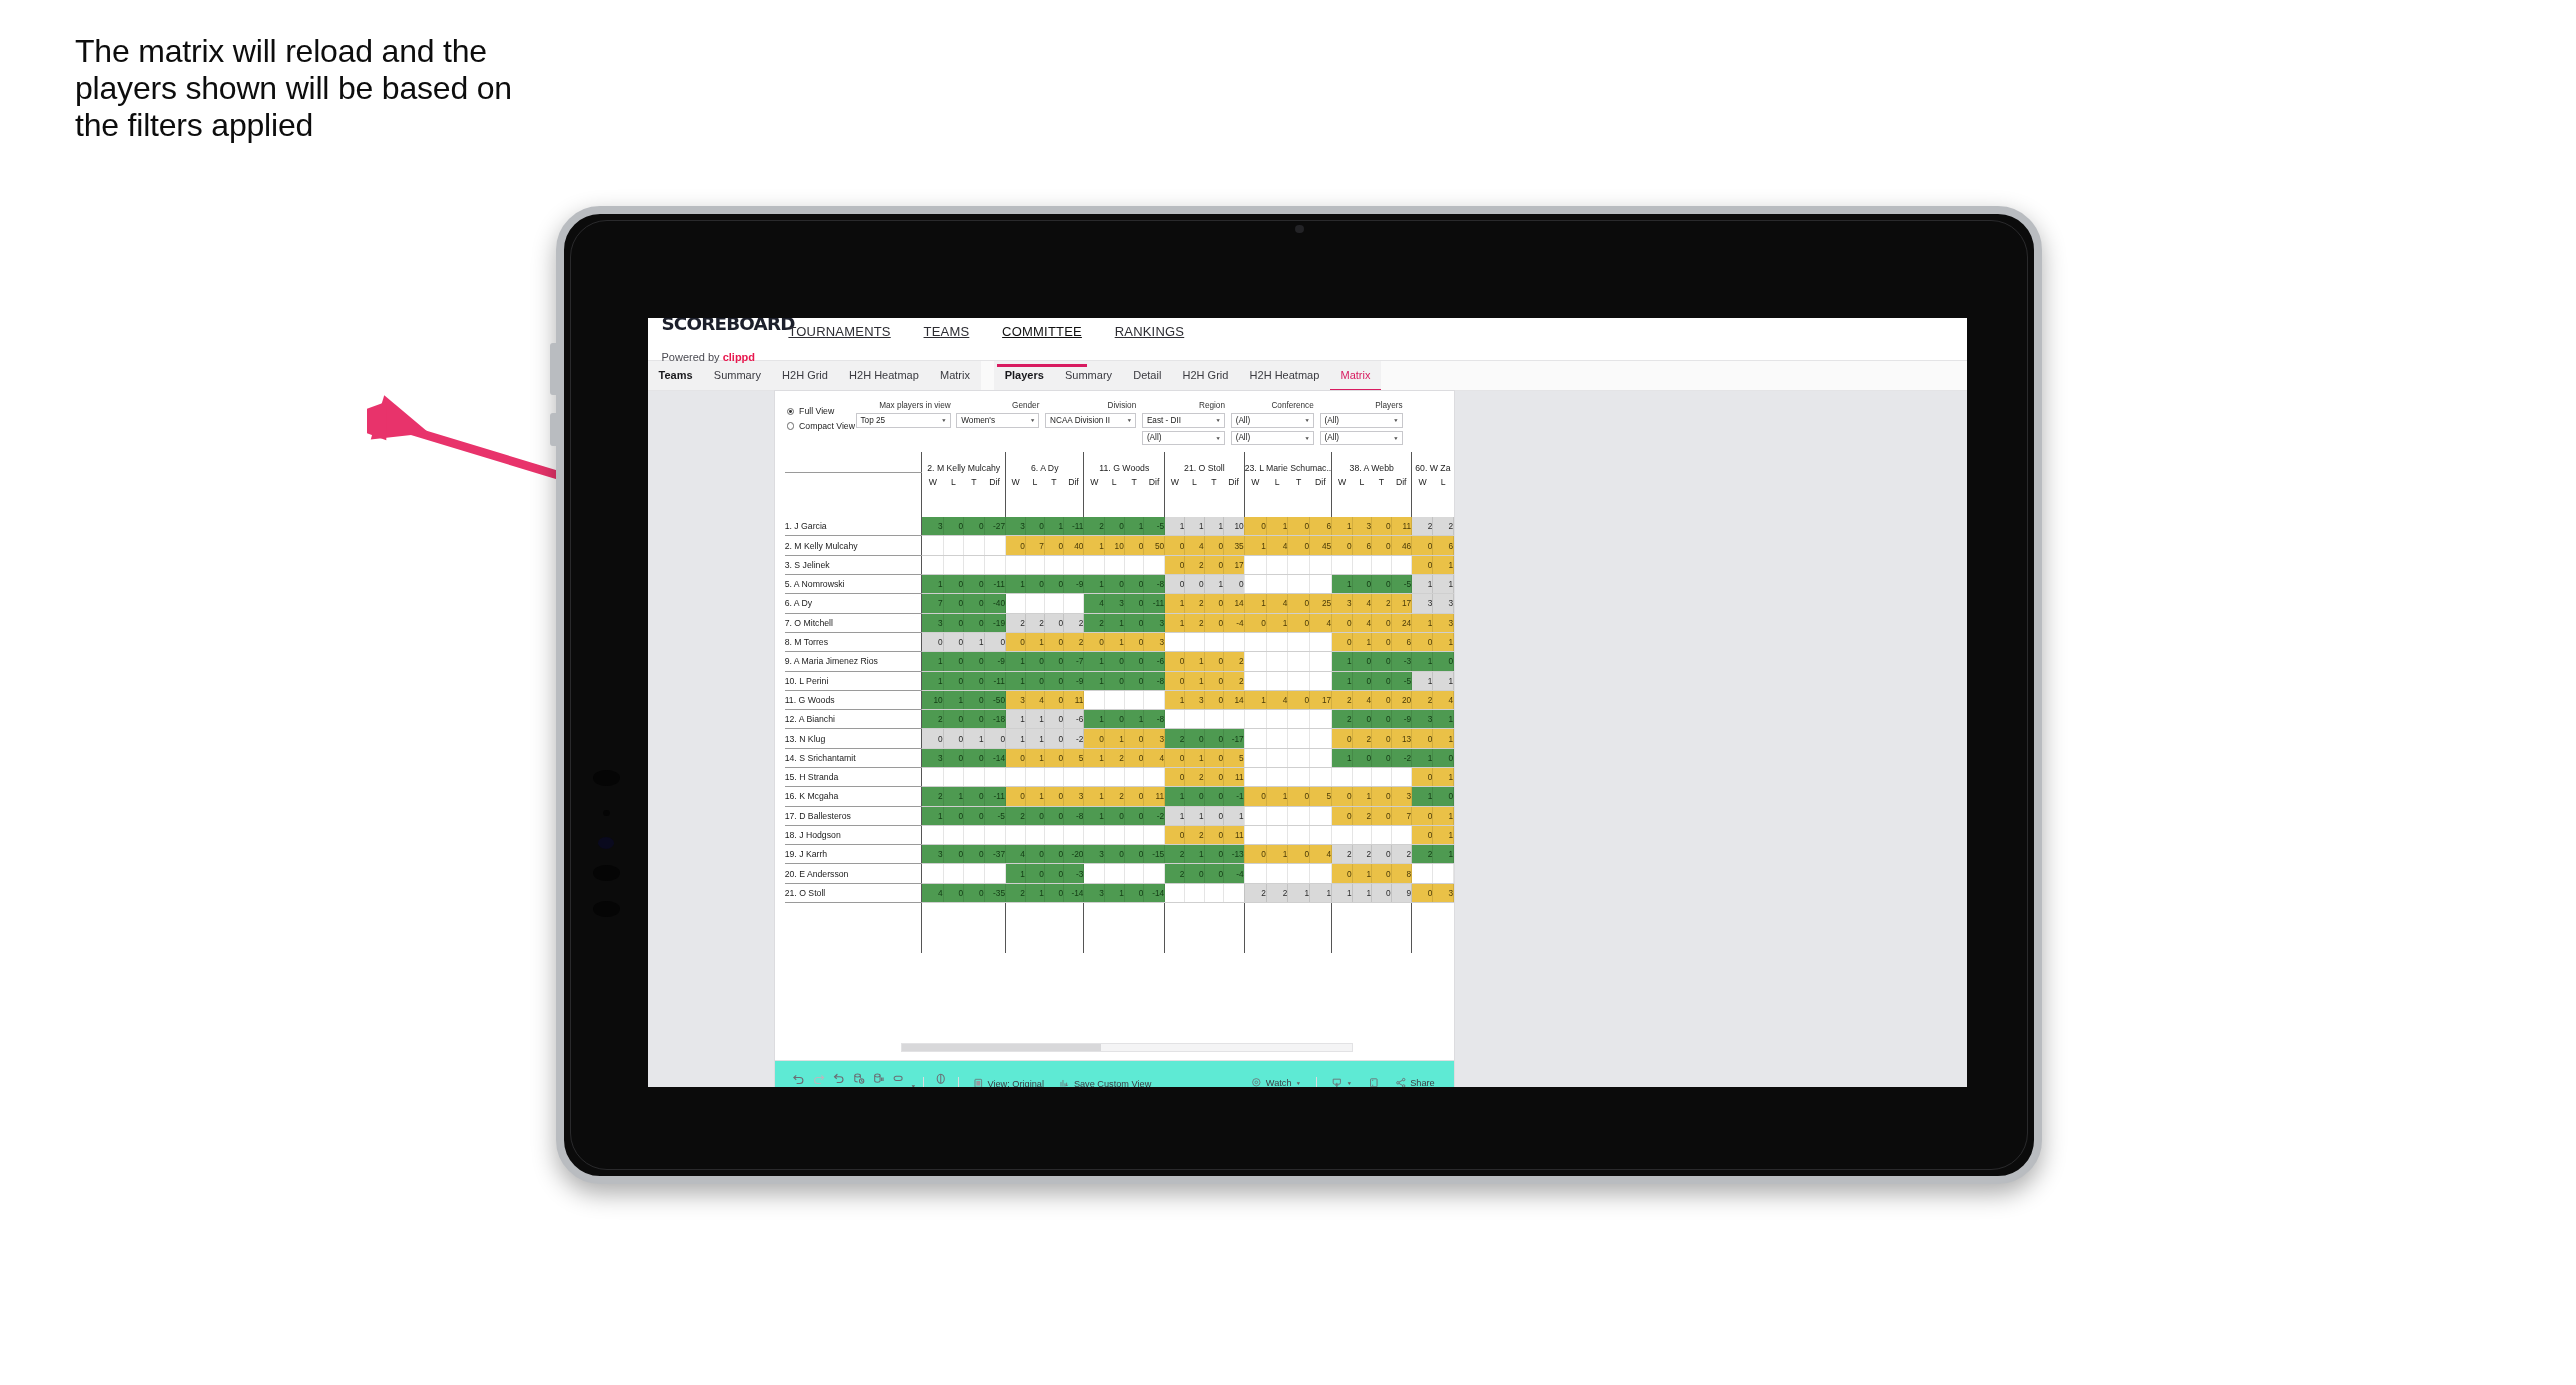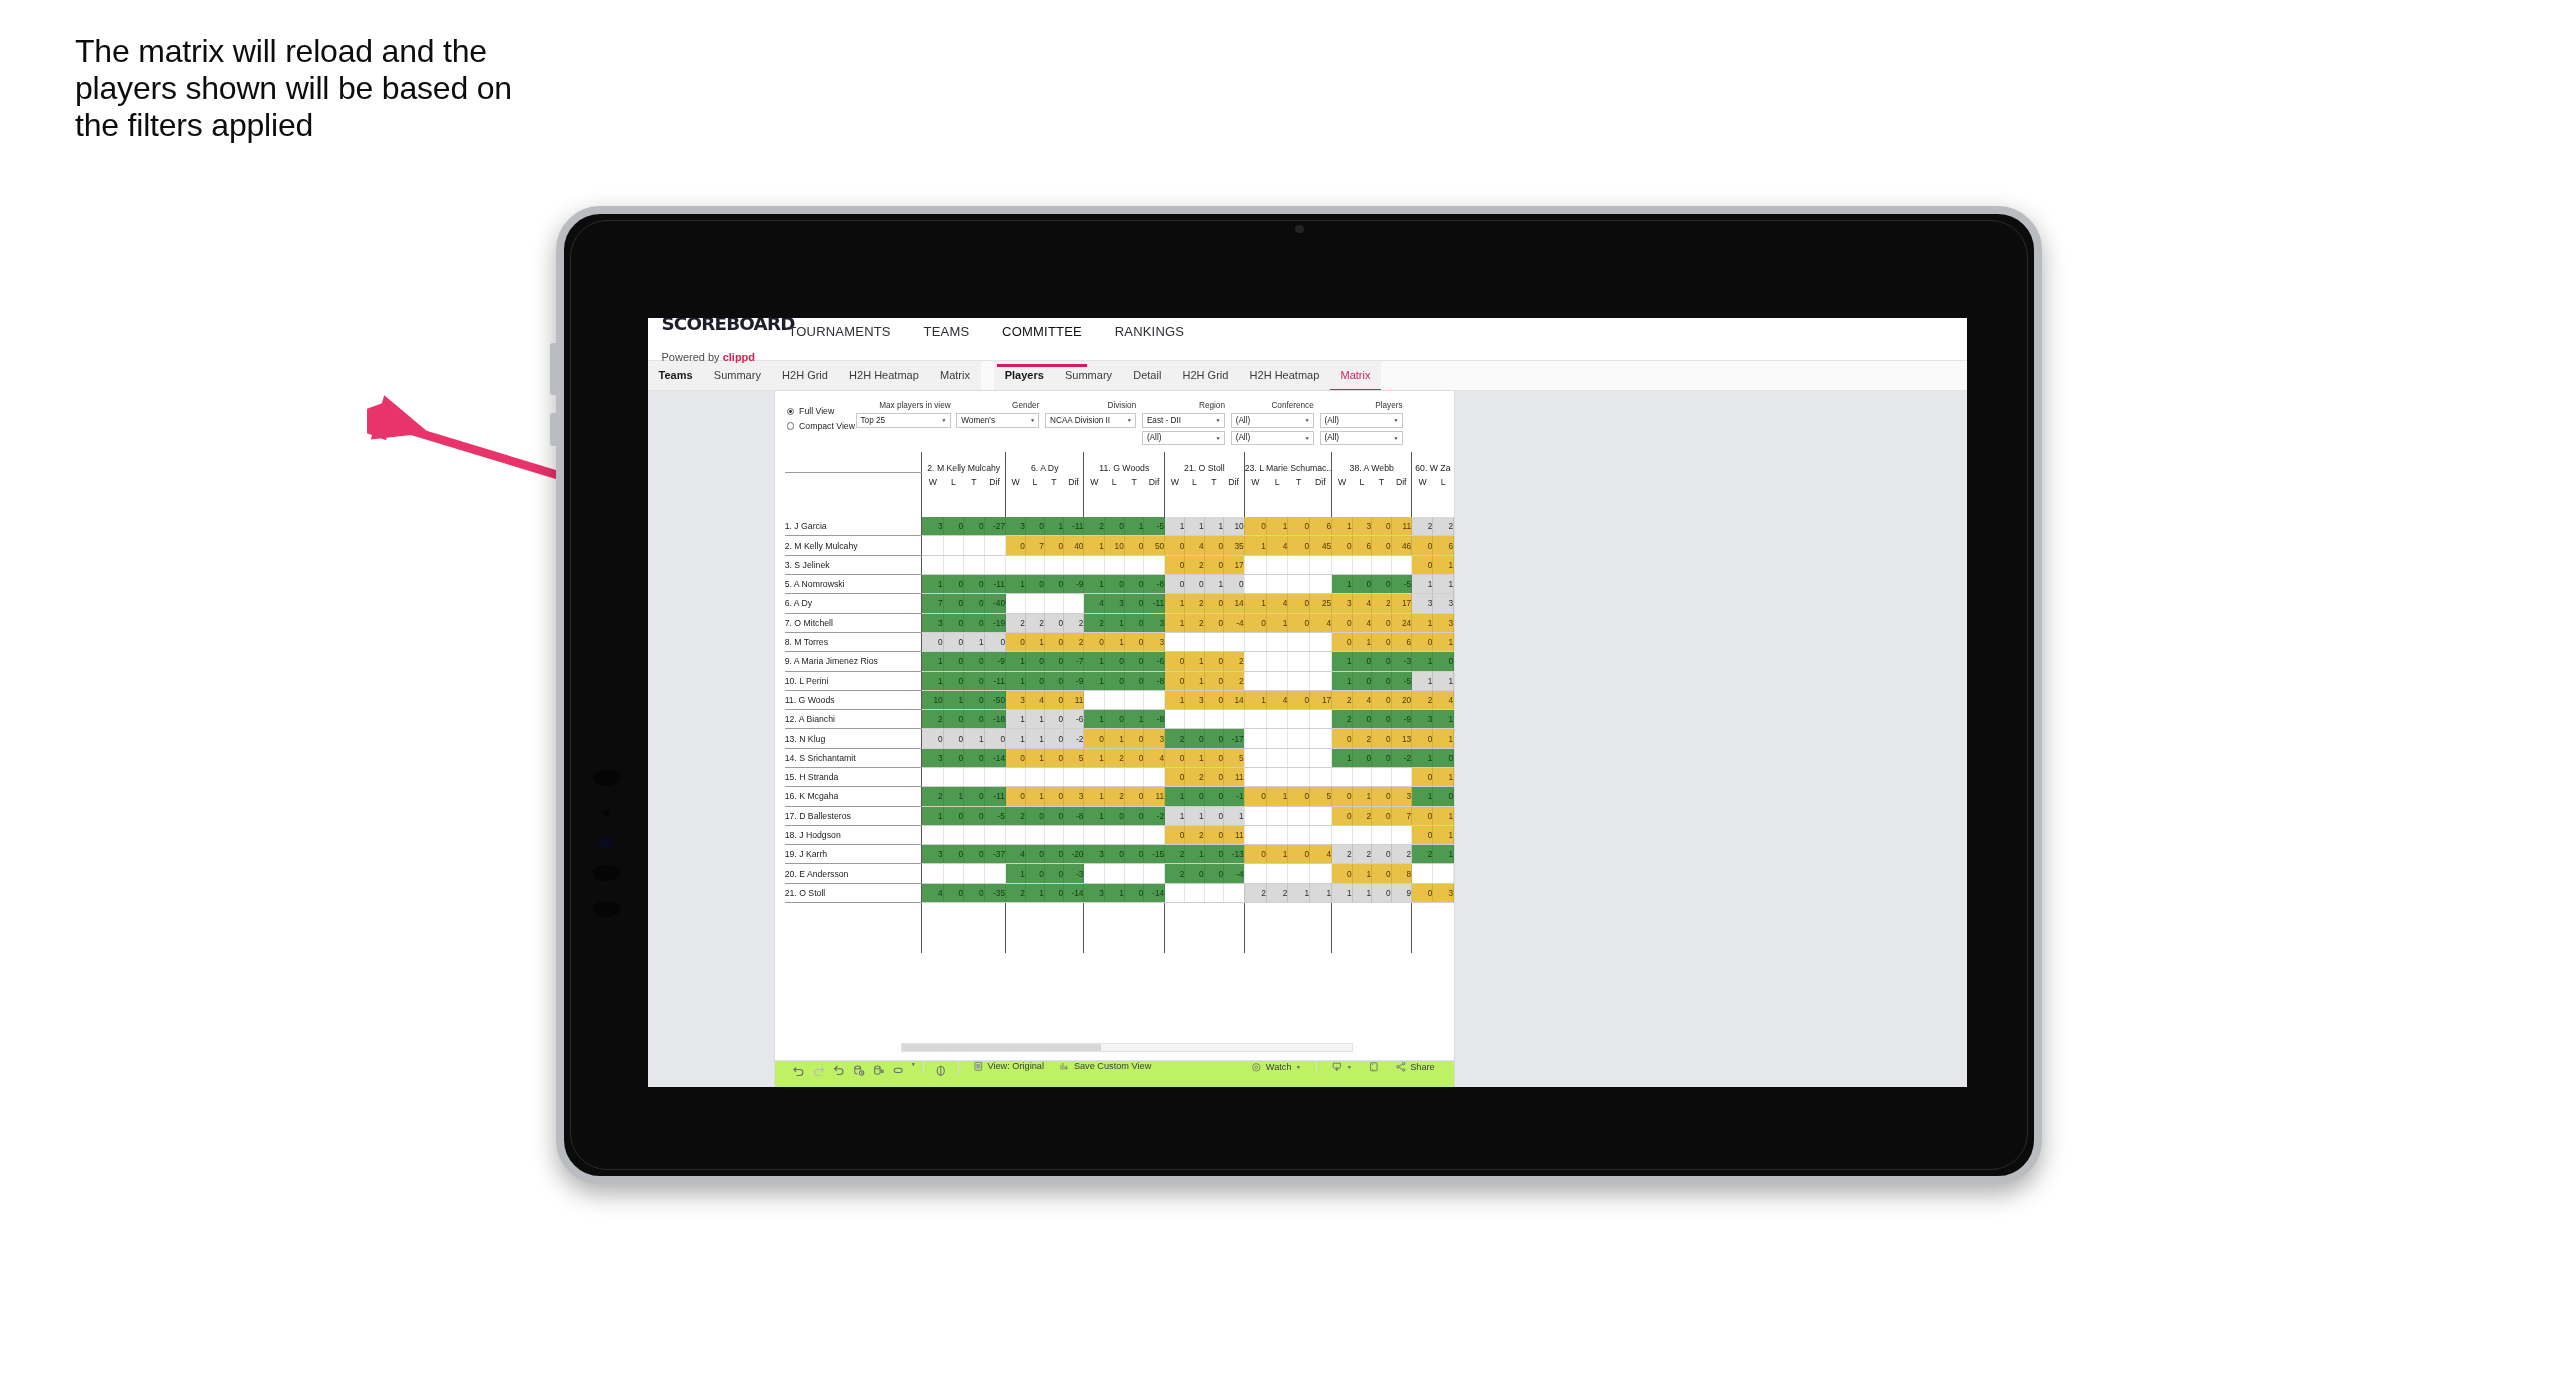--- a/index.html
+++ b/index.html
@@ -45,21 +45,21 @@
   }
 
   
   #topbar{height:42px;background:#fff;display:flex;align-items:center;border-bottom:1px solid #e4e4e6;position:relative;}
   #logo-block{width:124px;padding-left:13.5px;box-sizing:border-box;}
   #logo-text{font-family:"DejaVu Sans",sans-serif;font-weight:bold;font-size:18.3px;letter-spacing:-0.8px;color:#1c1f2b;line-height:1;transform:scaleX(1.0);}
   #logo-sub{font-size:11px;color:#4b4b52;margin-top:17px;}
   #logo-sub .brand{color:#e8174e;font-weight:bold;}
   .topnav-item{
     font-size:13px;color:#2d2d33;padding:0 16.4px;height:56px;line-height:42px;
-    letter-spacing:0.2px;cursor:pointer;position:relative;
+    letter-spacing:0.2px;cursor:pointer;position:relative;text-decoration:underline;
   }
   .topnav-item.active{color:#111;}
   .topnav-item.active::after{content:"";position:absolute;left:11.6px;right:11.6px;bottom:0;height:2.9px;background:#d81b60;}
 
   
   #subbar{height:29px;background:#fafafa;display:flex;align-items:center;border-bottom:1px solid #e4e4e6;}
   .subgroup{display:flex;align-items:center;height:29px;}
   .subgroup.shaded{background:#f1f1f2;}
   .subnav-item{font-size:11px;color:#3a3a40;padding:0 10.6px;line-height:29px;cursor:pointer;}
   .subnav-item.head{font-weight:bold;color:#18181c;}
@@ -115,22 +115,22 @@
   .e.gl{border-left:1.4px solid #555;}
   .botpad{height:50px;border-left:1.4px solid #555;}
   .botpad.plain{border-left:none;}
 
   
   #hscroll{position:absolute;left:126px;bottom:37px;width:452px;height:8.7px;background:#f4f4f5;border:1px solid #e2e2e4;box-sizing:border-box;}
   #hscroll-thumb{width:199px;height:100%;background:#d8d8da;}
 
   
   #tbtoolbar{
-    position:absolute;left:127px;bottom:0;width:679px;height:29px;background:#bef264;
-    border-top:1px solid #e0e0e2;display:flex;align-items:flex-start;padding-left:13.5px;box-sizing:border-box;
+    position:absolute;left:127px;bottom:0;width:679px;height:29px;background:#5eead4;
+    border-top:1px solid #e0e0e2;display:flex;align-items:flex-end;padding-left:13.5px;box-sizing:border-box;
     font-size:9.2px;color:#3c3c42;
   }
   .tb-ico{width:20px;height:20px;display:flex;align-items:center;justify-content:center;cursor:pointer;color:#6b6b72;}
   .tb-div{width:1px;height:12.5px;background:#dcdcde;margin:0 6.8px;}
   .tb-item{display:flex;align-items:center;gap:3.9px;padding:0 7.7px;cursor:pointer;white-space:nowrap;}
   .tb-caret{font-size:5.8px;transform:scaleY(.8);color:#666;}
   #tb-right{margin-left:auto;display:flex;align-items:center;padding-right:11.6px;}
   svg{display:block;}
 </style>
 </head>

